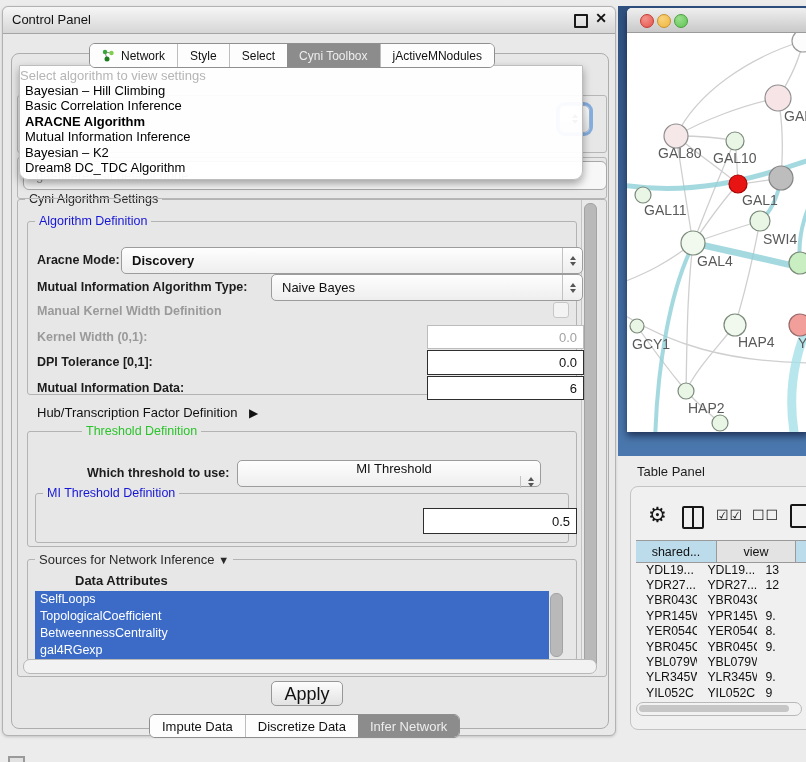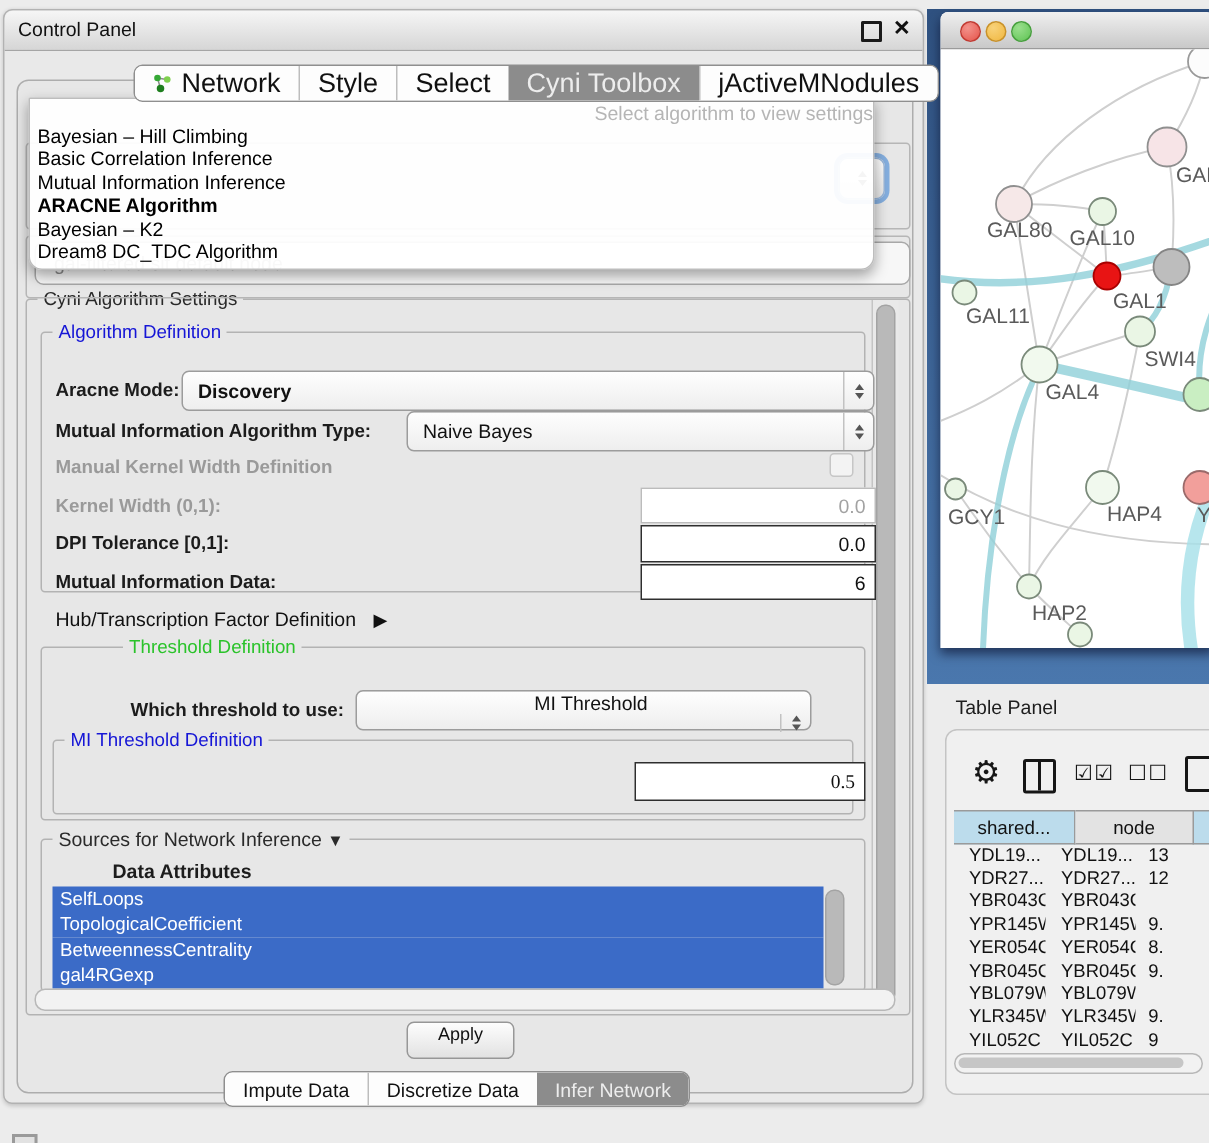--- a/index.html
+++ b/index.html
@@ -6,32 +6,32 @@
   #app{position:relative;width:806px;height:762px;background:#ececec;overflow:hidden;}
   .abs{position:absolute;}
   
   .cp-window{left:2px;top:6px;width:612px;height:728px;background:#e9e9e9;border:1px solid #b2b2b2;border-radius:6px;box-shadow:0 1px 3px rgba(0,0,0,.18);}
   .cp-titlebar{left:0;top:0;width:100%;height:26px;background:linear-gradient(#f6f6f6,#d6d6d6);border-bottom:1px solid #a5a5a5;border-radius:6px 6px 0 0;}
   .cp-title{left:9px;top:5px;font-size:13px;color:#111;}
   .float-icon{right:27px;top:7px;width:10px;height:10px;border:2px solid #1a1a1a;border-radius:1px;}
   .close-icon{right:8px;top:3px;font-size:14px;font-weight:bold;color:#111;}
   .cp-inner{left:8px;top:46px;width:596px;height:674px;border:1px solid #adadad;border-radius:8px;background:#e7e7e7;}
   
-  .tabbar{left:86px;top:36px;height:23px;display:flex;border:1px solid #8f8f8f;border-radius:6px;overflow:hidden;background:#fff;z-index:30;font-size:18px;}
+  .tabbar{left:86px;top:36px;height:23px;display:flex;border:1px solid #8f8f8f;border-radius:6px;overflow:hidden;background:#fff;z-index:30;font-size:12px;}
   .tabseg{display:flex;align-items:center;padding:0 12px;background:#fdfdfd;color:#111;border-left:1px solid #bdbdbd;white-space:nowrap;}
   .tabseg:first-child{border-left:none;}
   .tabseg.sel{background:#8c8c8c;color:#ededed;border-left:none;}
   .tabseg .net-ic{margin-right:6px;}
   
   .frag-group{border:1px solid #b6b6b6;border-radius:3px;z-index:5;}
   .frag-combo-focus{left:556px;top:98px;width:29px;height:26px;border:1px solid #98b6da;border-radius:6px;background:linear-gradient(#fefefe,#e6e6e6);box-shadow:0 0 0 3px #84aede;z-index:6;display:flex;flex-direction:column;justify-content:center;}
   .frag-combo2{left:20px;top:154px;width:570px;height:27px;border:1px solid #a8a8a8;border-radius:6px;background:#f7f7f7;z-index:5;display:flex;align-items:center;padding-left:12px;font-size:13px;color:#8d8d8d;}
   
   .dd-popup{left:16px;top:58px;width:562px;height:113px;background:rgba(255,255,255,.94);border:1px solid #bdbdbd;border-radius:1px 1px 9px 9px;box-shadow:0 4px 9px rgba(0,0,0,.35);z-index:20;}
-  .dd-head{width:100%;text-align:right;margin-top:2px;font-size:13px;color:#b5b5b5;}
+  .dd-head{width:100%;text-align:left;margin-top:2px;font-size:13px;color:#b5b5b5;}
   .dd-item{padding:0 0 0 5px;font-size:13px;color:#000;line-height:15.4px;white-space:nowrap;}
   .dd-item.bold{font-weight:bold;}
   
   .gb{border:1px solid #b3b3b3;border-radius:3px;}
   .gb-label{background:#e7e7e7;padding:0 4px;font-size:12.5px;white-space:nowrap;z-index:3;}
   .blue{color:#1616d6;} .green{color:#2bc32b;} .dark{color:#2a2a2a;}
   .lbl{font-size:12.5px;font-weight:bold;color:#1c1c1c;white-space:nowrap;}
   .lbl.dis{color:#9a9a9a;}
   
   .combo{display:flex;align-items:center;background:linear-gradient(#fefefe,#eeeeee);border:1px solid #9c9c9c;border-radius:5px;font-size:13px;color:#111;padding-left:10px;}
@@ -40,21 +40,21 @@
   .tri-down{width:0;height:0;border-left:3.5px solid transparent;border-right:3.5px solid transparent;border-top:4.5px solid #555;margin:1px auto;}
   
   .field{background:#fff;border:1px solid #2e2e2e;font-size:13px;color:#111;display:flex;align-items:center;justify-content:flex-end;padding:0 6px;}
   .field.dis{border:1px solid #bcbcbc;color:#a2a2a2;}
   .cbx{width:14px;height:14px;border:1px solid #c6c6c6;border-radius:3px;background:#f3f3f3;}
   
   .attr-item{height:17px;line-height:17px;background:var(--sel,#3b6bc7);color:#fff;font-size:12.5px;padding-left:5px;white-space:nowrap;}
   .vtrack{background:#e9e9e9;border-left:1px solid #c4c4c4;}
   .vthumb{background:#b9b9b9;border:1px solid #a3a3a3;border-radius:6px;}
   .htrack{background:#f2f2f2;border:1px solid #b8b8b8;border-radius:7px;}
-  .btn{display:flex;align-items:flex-start;justify-content:center;background:linear-gradient(#fdfdfd,#e2e2e2);border:1px solid #979797;border-radius:5px;font-size:12px;color:#111;}
+  .btn{display:flex;align-items:flex-end;justify-content:center;background:linear-gradient(#fdfdfd,#e2e2e2);border:1px solid #979797;border-radius:5px;font-size:18px;color:#111;}
   
   .tabbar2{left:146px;top:707px;height:22px;display:flex;border:1px solid #8f8f8f;border-radius:6px;overflow:hidden;background:#fff;z-index:30;font-size:13px;}
   
   .desktop{left:618px;top:6px;width:188px;height:450px;background:linear-gradient(#2f5180,#4a77ad);}
   .mac-window{left:627px;top:8px;width:182px;height:424px;background:#fff;border-radius:5px 5px 0 0;box-shadow:0 4px 7px rgba(0,0,25,.55);overflow:hidden;}
   .mac-titlebar{left:0;top:0;width:100%;height:24px;background:linear-gradient(#efefef,#c9c9c9);border-bottom:1px solid #9b9b9b;}
   .light{top:6px;width:12px;height:12px;border-radius:50%;}
   .net-canvas{left:0;top:25px;width:182px;height:399px;background:#fff;}
   .tp-title{left:637px;top:464px;font-size:13px;color:#1d1d1d;}
   .tp-box{left:630px;top:486px;width:200px;height:242px;background:#f0f0f0;border:1px solid #c4c4c4;border-radius:8px;}
@@ -113,22 +113,22 @@
         <div class="tabseg">
           <span>jActiveMNodules</span>
         </div>
       </div>
 
     <div class="abs dd-popup">
       <div class="dd-head">Select algorithm to view settings</div>
       <div id="dd-items">
           <div class="dd-item">Bayesian – Hill Climbing</div>
           <div class="dd-item">Basic Correlation Inference</div>
+          <div class="dd-item bold">ARACNE Algorithm</div>
           <div class="dd-item">Mutual Information Inference</div>
-          <div class="dd-item bold">ARACNE Algorithm</div>
           <div class="dd-item">Bayesian – K2</div>
           <div class="dd-item">Dream8 DC_TDC Algorithm</div>
         </div>
     </div>
 
     <div class="abs gb" style="left:14px;top:192px;width:588px;height:476px;"></div>
     <span class="abs gb-label dark" style="left:22px;top:185px;">Cyni Algorithm Settings</span>
 
     <div class="abs vtrack" style="left:578px;top:193px;width:17px;height:474px;">
       <div class="abs vthumb" style="left:2px;top:3px;width:11px;height:464px;"></div>
@@ -187,21 +187,21 @@
       <div class="stepper">
           <div class="tri-up"></div>
           <div class="tri-down"></div>
         </div>
     </div>
 
     <div class="abs gb" style="left:32px;top:486px;width:532px;height:48px;"></div>
     <span class="abs gb-label blue" style="left:40px;top:479px;">MI Threshold Definition</span>
 
     <span class="abs lbl" style="left:44px;top:507px;margin-top:38px;">Mutual Information Threshold:</span>
-    <div class="abs field" style="left:420px;top:501px;width:140px;height:24px;font-family:Liberation Serif, serif;">
+    <div class="abs field" style="left:420px;top:501px;width:140px;height:24px;">
       <span>0.5</span>
     </div>
 
     <div class="abs gb" style="left:24px;top:552px;width:548px;height:100px;"></div>
     <span class="abs gb-label dark" style="left:32px;top:545px;font-size:13px;">
       <span>Sources for Network Inference</span>
       <span style="font-size:11px;"> ▼</span>
     </span>
     <span class="abs lbl" style="left:30px;top:566px;font-size:13px;margin-left:42px;">Data Attributes</span>
 
@@ -301,21 +301,21 @@
   <span class="abs tool-ic" style="left:648px;top:503px;font-size:21px;">⚙</span>
   <div class="abs split-ic" style="left:682px;top:506px;">
       <div></div>
     </div>
   <span class="abs tool-ic" style="left:716px;top:507px;font-size:14px;letter-spacing:1px;">☑☑</span>
   <span class="abs tool-ic" style="left:752px;top:507px;font-size:14px;letter-spacing:1px;">☐☐</span>
   <div class="abs doc-ic" style="left:790px;top:504px;"></div>
 
   <div class="abs" id="tbl-head" style="left:636px;top:540px;display:flex;">
       <div class="th-cell" style="width: 80px; background: rgb(188, 220, 236);">shared...</div>
-      <div class="th-cell" style="width: 78px; background: rgb(227, 227, 227);">node</div>
+      <div class="th-cell" style="width: 78px; background: rgb(227, 227, 227);">view</div>
       <div class="th-cell" style="width: 60px; background: rgb(188, 220, 236);">A</div>
     </div>
   <div class="abs" id="tbl-body" style="left:636px;top:562px;width:168px;height:138px;overflow:hidden;">
       <div class="tr-row">
         <div class="td" style="width: 80px; padding-left: 10px;">YDL19...</div>
         <div class="td" style="width: 78px; padding-left: 10px;">YDL19...</div>
         <div class="td" style="width: 60px; padding-left: 8px;">13</div>
       </div>
       <div class="tr-row">
         <div class="td" style="width: 80px; padding-left: 10px;">YDR27...</div>

